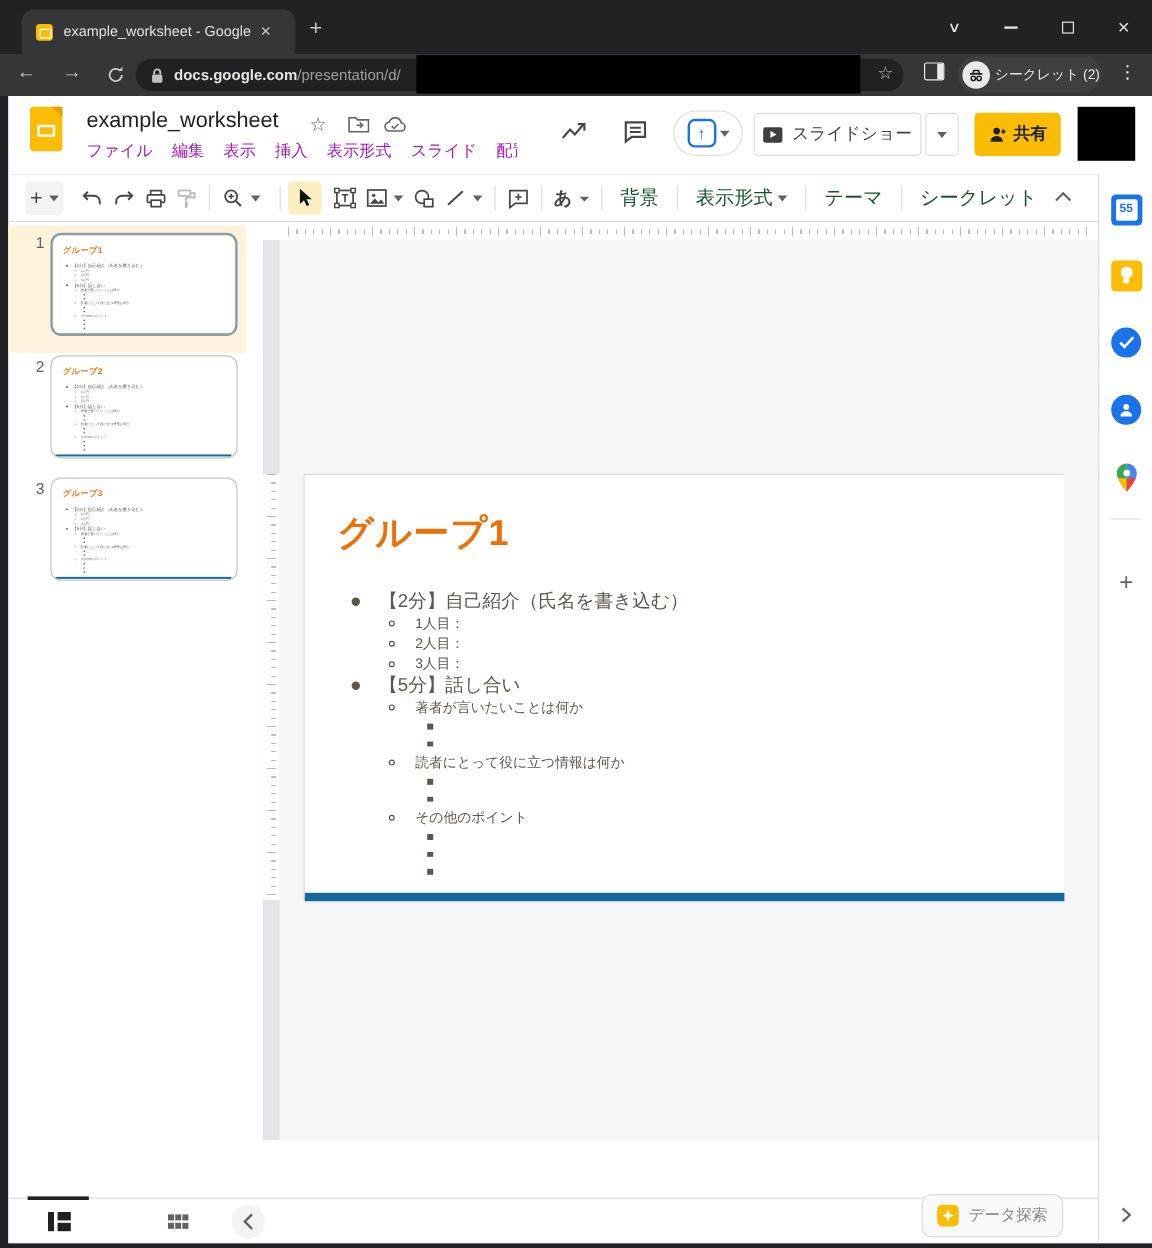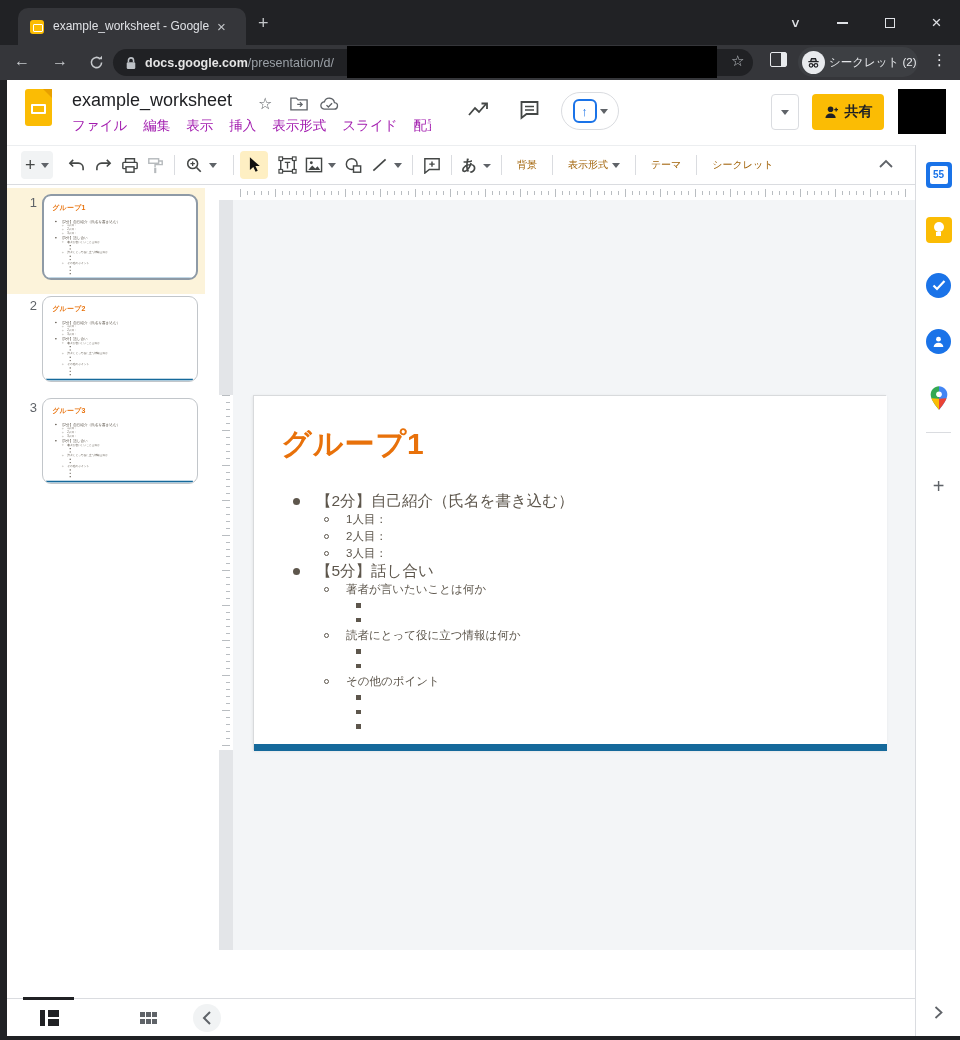--- a/index.html
+++ b/index.html
@@ -61,21 +61,21 @@
   .btn-ssmore { left:771px; top:94px; width:28px; height:36px; border:1px solid #dadce0; border-radius:4px; background:#fff; display:flex; align-items:center; justify-content:center; }
   .btn-share { left:812px; top:94px; width:72px; height:36px; background:#fbbc04; border-radius:4px; display:flex; align-items:center; justify-content:center; gap:6px; font-size:14px; color:#202124; font-weight:bold; }
   .avatar-redact { left:898px; top:89px; width:48px; height:45px; background:#000; }
 
   
   .toolbar { left:7px; top:145px; width:908px; height:40px; background:#fff; border-top:1px solid #eceef0; border-bottom:1px solid #dadce0; display:flex; align-items:center; }
   .tb { display:flex; align-items:center; justify-content:center; height:28px; padding:0 4px; border-radius:4px; color:#444746; }
   .tb-grey { background:#f1f3f4; }
   .tb-sel { background:#feefc3; }
   .tdiv { width:1px; height:20px; background:#dadce0; margin:0 6px; }
-  .tb-text { font-size:10px; color:#a16207; padding:0 9px; display:flex; align-items:center; gap:4px; }
+  .tb-text { font-size:16px; color:#14532d; padding:0 9px; display:flex; align-items:center; gap:4px; }
   .plus-glyph { font-size:18px; color:#444746; line-height:18px; }
   .a-glyph { font-size:15px; color:#444746; font-weight:bold; }
   .collapse-chev { position:absolute; right:22px; top:13px; }
 
   
   .filmstrip { left:7px; top:185px; width:198px; height:813px; background:#fff; }
   .sel-row { left:0; top:3px; width:198px; height:106px; background:#fcf3da; }
   .snum { width:22px; text-align:right; font-size:13px; color:#5f6368; position:absolute; left:8px; }
   .thumb { position:absolute; left:35px; width:156px; height:86px; background:#fff; border-radius:9px; overflow:hidden; }
   .thumb.sel { border:2.5px solid #8e9aa6; }
@@ -248,20 +248,24 @@
   </span>
   <span class="abs hdr-right-ic" style="left:517px;">
     <svg width="25" height="24" viewBox="0 0 24 24">
         <path d="M4 4h16v12H9l-5 4z" fill="none" stroke="#444746" stroke-width="1.8"></path>
         <path d="M7.5 8.5h9M7.5 12h9" stroke="#444746" stroke-width="1.6"></path>
       </svg>
   </span>
   <div class="abs present-pill">
     <span class="present-sq">↑</span>
     <span class="caret"></span>
+  </div>
+  <div class="abs btn-slideshow">
+    <span class="ss-ic"></span>
+    <span>スライドショー</span>
   </div>
   <div class="abs btn-ssmore">
       <span class="caret"></span>
     </div>
   <div class="abs btn-share">
     <span>
       <svg width="15" height="14" viewBox="0 0 16 15">
           <circle cx="7" cy="4.5" r="3" fill="#202124"></circle>
           <path d="M1.5 14c0-3 2.5-5 5.5-5s5.5 2 5.5 5z" fill="#202124"></path>
           <path d="M13 3v4M11 5h4" stroke="#202124" stroke-width="1.4"></path>
@@ -676,20 +680,28 @@
         <i></i>
         <i></i>
       </span>
     <span class="collapse-film">
       <svg width="10" height="14" viewBox="0 0 10 14">
           <path d="M8 1L2 7l6 6" fill="none" stroke="#5f6368" stroke-width="2"></path>
         </svg>
     </span>
   </div>
 
+  <div class="abs explore-btn">
+    <span class="explore-ic">
+      <svg width="12" height="12" viewBox="0 0 14 14">
+          <path d="M7 1l1.5 4.2L12.7 7 8.5 8.5 7 12.7 5.5 8.5 1.3 7l4.2-1.8z" fill="#fff"></path>
+        </svg>
+    </span>
+    <span class="explore-label">データ探索</span>
+  </div>
 
   <div class="abs sidepanel">
     <span class="sp-item" style="top:16px;">
       <span class="cal">
           <span class="in">55</span>
         </span>
     </span>
     <span class="sp-item" style="top:71px;">
       <span class="keep">
           <span class="bulb"></span>

